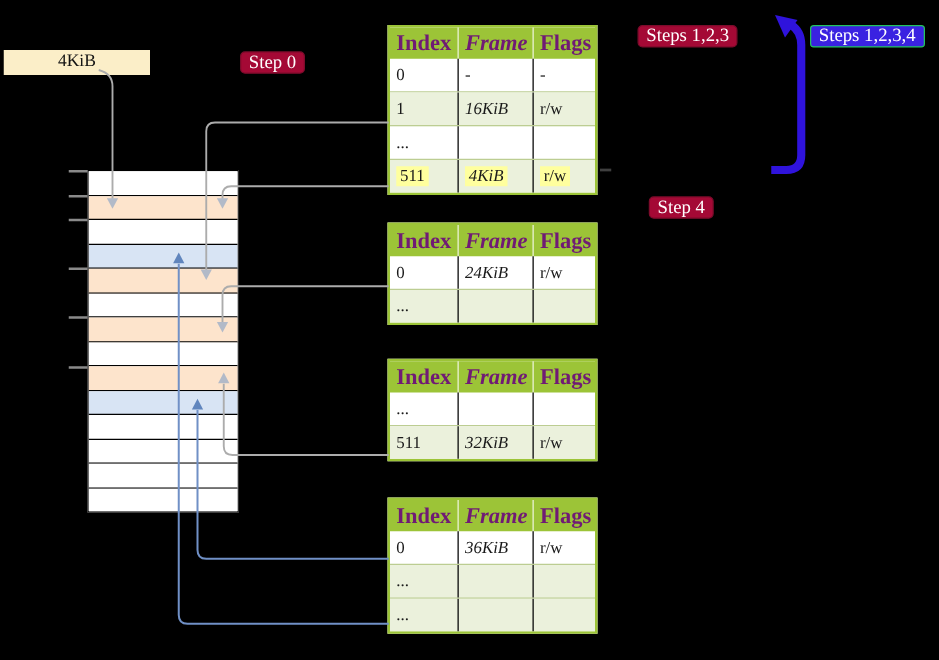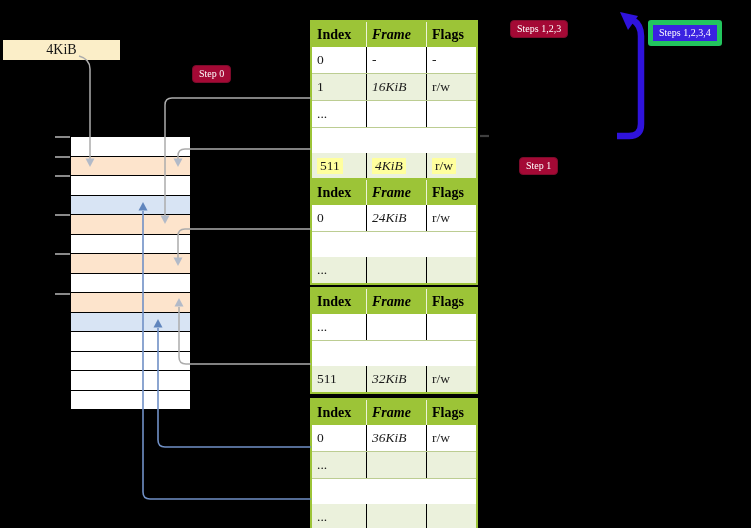--- a/index.html
+++ b/index.html
@@ -13,25 +13,25 @@
   
   .frame-label{
     position:absolute;left:3px;top:40px;width:117px;height:20px;
     background:var(--wheat,#fbeec8);color:#141414;
     font-size:14px;line-height:20px;text-align:center;
   }
 
   
   .badge{
     position:absolute;height:16px;line-height:16px;padding:0 6px;
-    color:#fff;font-size:10px;border-radius:4px;white-space:nowrap;
+    color:#fff;font-size:15px;border-radius:4px;white-space:nowrap;
   }
   .badge.crimson{background:var(--crimson,#a40935);border:1px solid #7c0b2b;}
-  .badge.blue{background:var(--blue-badge,#3a22e1);border:5px solid #22c55e;border-radius:3px;}
-  #badge-step0{left:192px;top:41px;margin-top:24px;}
+  .badge.blue{background:var(--blue-badge,#3a22e1);border:1px solid #22c55e;border-radius:3px;}
+  #badge-step0{left:192px;top:41px;}
   #badge-steps123{left:510px;top:20px;}
   #badge-steps1234{left:648px;top:20px;}
   #badge-step4{left:519px;top:157px;}
 
   
   .memory-strip{
     position:absolute;left:70px;top:136px;width:121px;height:274px;
     border:1.5px solid #000;box-sizing:border-box;
     display:flex;flex-direction:column;background:#fff;
   }
@@ -42,29 +42,29 @@
   .mrow.blue{background:var(--light-blue,#d8e4f4);}
   .tick{position:absolute;left:55px;width:15px;height:2px;background:#8a8a8a;}
 
   
   .ptable{
     position:absolute;left:310px;width:168px;box-sizing:border-box;
     border:2px solid var(--header-green,#9cc437);background:#fff;
   }
   .t1{top:20px;} .t2{top:178px;} .t3{top:287px;} .t4{top:398px;}
   .trow{display:flex;height:26px;border-bottom:1px solid #bccd92;}
-  .trow:last-child{border-bottom:none;margin-top:25px;}
+  .trow:last-child{border-bottom:none;}
   .trow.thead{height:25px;background:var(--header-green,#9cc437);border-bottom:none;}
   .trow.green{background:var(--row-green,#ebf1dc);}
   .cell{box-sizing:border-box;display:flex;align-items:center;
         padding-left:5px;font-size:13.5px;color:#1a1a1a;overflow:hidden;}
   .cell.c0{width:55px;} .cell.c1{width:60px;font-style:italic;} .cell.c2{width:49px;flex:1;}
   .trow .cell{border-right:1px solid #000;}
   .trow .cell:last-child{border-right:none;}
-  .trow.thead .cell{border-right:1px solid #edf3d9;color:#000000;font-weight:bold;font-size:14px;}
+  .trow.thead .cell{border-right:1px solid #edf3d9;color:#701a75;font-weight:bold;font-size:18px;}
   .trow.thead .cell:last-child{border-right:none;}
   .hl{background:var(--highlight-yellow,#ffff9e);padding:0 3px;}
 
   
   svg#arrows{position:absolute;left:0;top:0;pointer-events:none;z-index:6;}
   .gline{stroke:var(--gray-line,#acacac);stroke-width:1.5;fill:none;}
   .ghead{fill:#b2bac8;stroke:none;}
   .bline{stroke:var(--thin-blue,#7090c6);stroke-width:1.6;fill:none;}
   .bhead{fill:#6085bd;stroke:none;}
   .bigblue{stroke:var(--big-arrow-blue,#2f13dc);stroke-width:6.5;fill:none;}
@@ -74,21 +74,21 @@
 </head>
 <body>
 
 <div id="canvas">
 
   <div class="frame-label">4KiB</div>
 
   <div class="badge crimson" id="badge-step0">Step 0</div>
   <div class="badge crimson" id="badge-steps123">Steps 1,2,3</div>
   <div class="badge blue" id="badge-steps1234">Steps 1,2,3,4</div>
-  <div class="badge crimson" id="badge-step4">Step 1</div>
+  <div class="badge crimson" id="badge-step4">Step 4</div>
 
   <div class="memory-strip" id="memory-strip">
       <div class="mrow white"></div>
       <div class="mrow orange"></div>
       <div class="mrow white"></div>
       <div class="mrow blue"></div>
       <div class="mrow orange"></div>
       <div class="mrow white"></div>
       <div class="mrow orange"></div>
       <div class="mrow white"></div>

